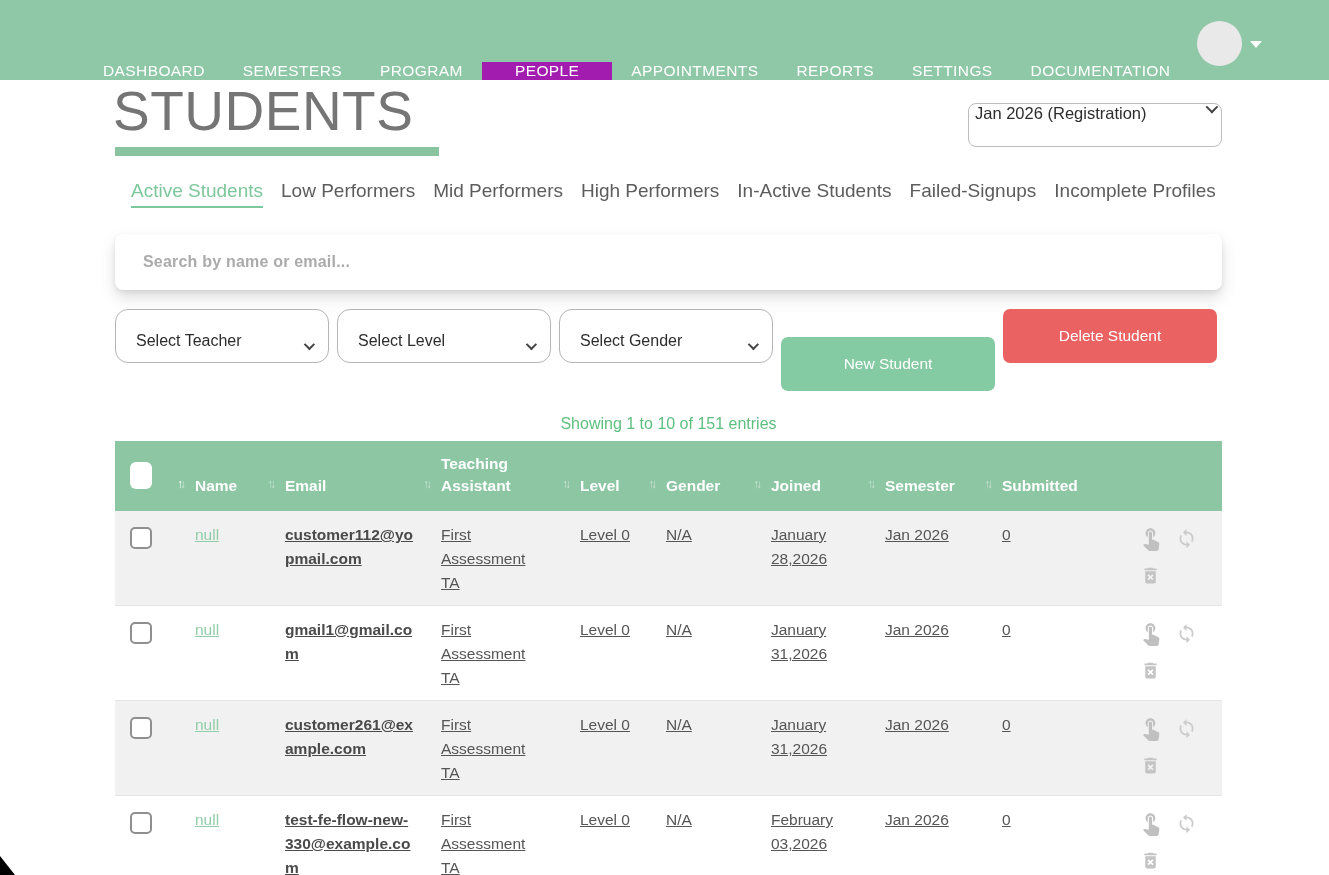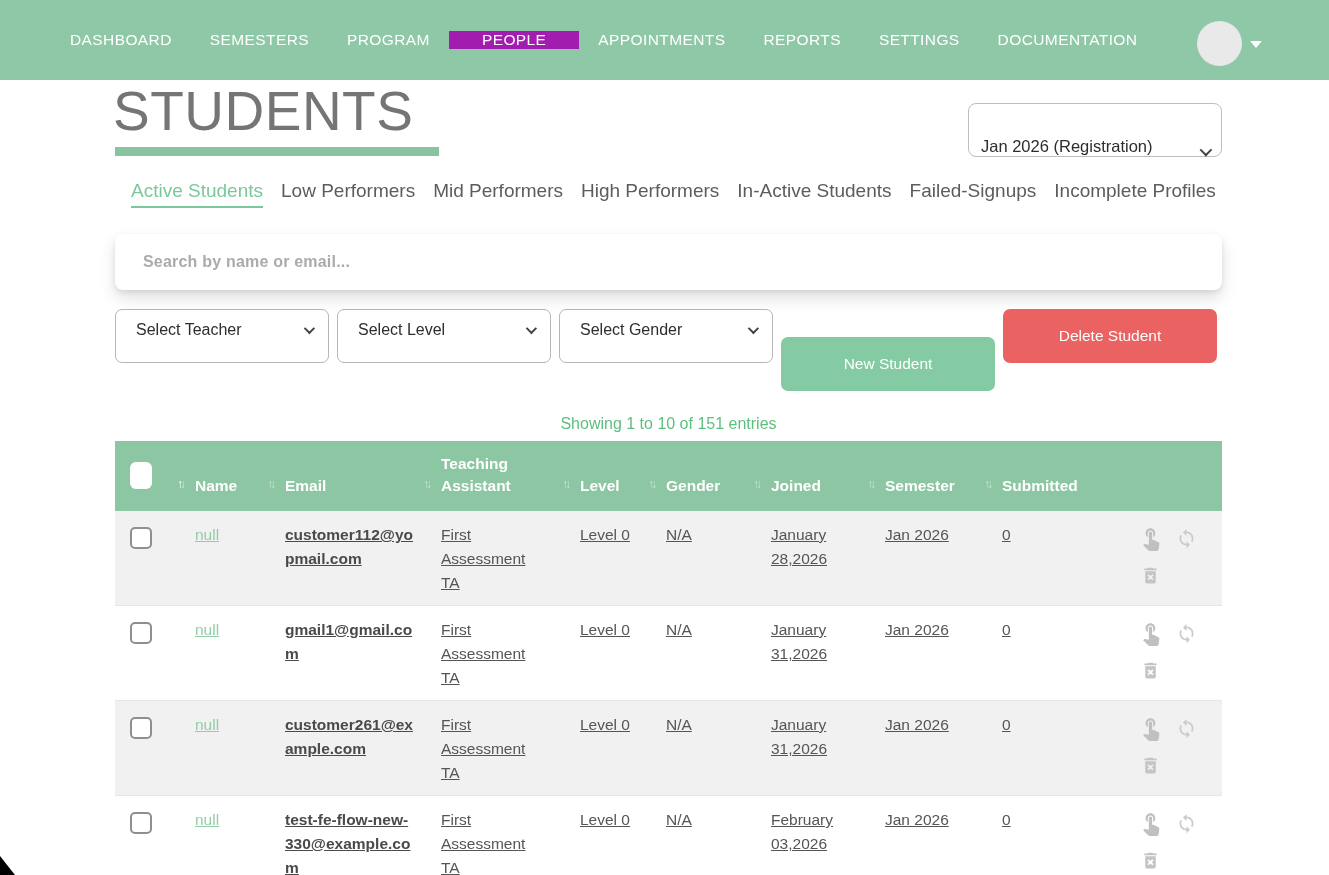--- a/index.html
+++ b/index.html
@@ -1,54 +1,54 @@
 <!DOCTYPE html>
 <html><head>
 <meta charset="utf-8">
 <style>
   * { box-sizing: border-box; margin: 0; padding: 0; }
   html, body { width: 1329px; height: 875px; overflow: hidden; background: #fff;
     font-family: "Liberation Sans", "DejaVu Sans", sans-serif; }
 
   
   .nav { position: relative; height: 80px; background: #8fc8a6; display: flex; align-items: stretch; }
-  .nav-items { display: flex; align-items: center; padding-left: 51px; }
+  .nav-items { display: flex; align-items: flex-end; padding-left: 84px; }
   .nav-item { display: flex; align-items: center; padding: 0 19px; color: #fff;
     font-size: 15.5px; letter-spacing: .4px; cursor: pointer; white-space: nowrap; }
   .nav-item.active { background: #a21caf; padding: 0 33px; }
   .avatar { position: absolute; top: 21px; left: 1197px; width: 45px; height: 45px;
     border-radius: 50%; background: #e9e9e9; }
   .nav-caret { position: absolute; top: 41px; left: 1250px; width: 0; height: 0;
     border-left: 6px solid transparent; border-right: 6px solid transparent; border-top: 7px solid #fff; }
 
   
   .content { position: relative; width: 1107px; margin-left: 115px; }
   h1.page-title { margin-left: -2px; font-size: 55px; font-weight: 400;
     color: #757575; letter-spacing: .5px; line-height: 62px; }
   .title-underline { width: 324px; height: 9px; background: #8ac3a0; margin-top: 5px; }
 
-  .semester-select { position: absolute; top: 23px; right: 0; width: 254px; height: 54px;
+  .semester-select { position: absolute; top: 23px; right: 0; width: 254px; height: 44px;
     border: 1px solid #bdbdbd; border-radius: 8px; background: #fff; display: flex;
-    align-items: flex-end; padding: 0 12px; font-size: 16.5px; color: #2d2d2d; cursor: pointer; }
+    align-items: flex-start; padding: 0 6px; font-size: 16.5px; color: #2d2d2d; cursor: pointer; }
   .semester-select .chev { margin-left: auto; }
   .chev { width: 9px; height: 9px; border-right: 2px solid #444; border-bottom: 2px solid #444;
     transform: rotate(45deg) translateY(-2px); }
 
   .tabs { display: flex; gap: 18px; margin-top: 24px; margin-left: 16px; }
   .tab { font-size: 19px; color: #5c5c5c; padding-bottom: 4px; cursor: pointer; white-space: nowrap; }
   .tab.active { color: #7cc79b; border-bottom: 2px solid #7cc79b; }
 
   .search { display: block; width: 100%; height: 56px; margin-top: 26px; border: none;
     border-radius: 8px; background: #fff; box-shadow: 0 8px 16px rgba(0,0,0,.13), 0 2px 5px rgba(0,0,0,.08);
     padding: 0 28px; font-size: 16px; color: #3b82f6; font-family: inherit; outline: none; }
   .search::placeholder { color: #ababab; font-weight: bold; letter-spacing: .2px; }
 
   .filters { display: flex; gap: 8px; margin-top: 19px; }
-  .select { width: 214px; height: 54px; border: 1px solid #b5b5b5; border-radius: 7px;
-    background: #fff; display: flex; align-items: center; padding: 0 16px 12px 20px;
+  .select { width: 214px; height: 54px; border: 1px solid #b5b5b5; border-radius: 13px;
+    background: #fff; display: flex; align-items: flex-end; padding: 0 16px 12px 20px;
     font-size: 16px; color: #2d2d2d; cursor: pointer; }
   .select .chev { margin-left: auto; width: 8px; height: 8px; }
   .btn { width: 214px; height: 54px; border: none; border-radius: 7px; color: #fff;
     font-size: 15.5px; font-family: inherit; cursor: pointer; }
   .btn-green { background: #84caa2; margin-top: 28px; }
   .btn-red { background: #ea6262; }
 
   .showing { margin-top: 24px; text-align: center; font-size: 16px; color: #5cbf7e; }
 
   

